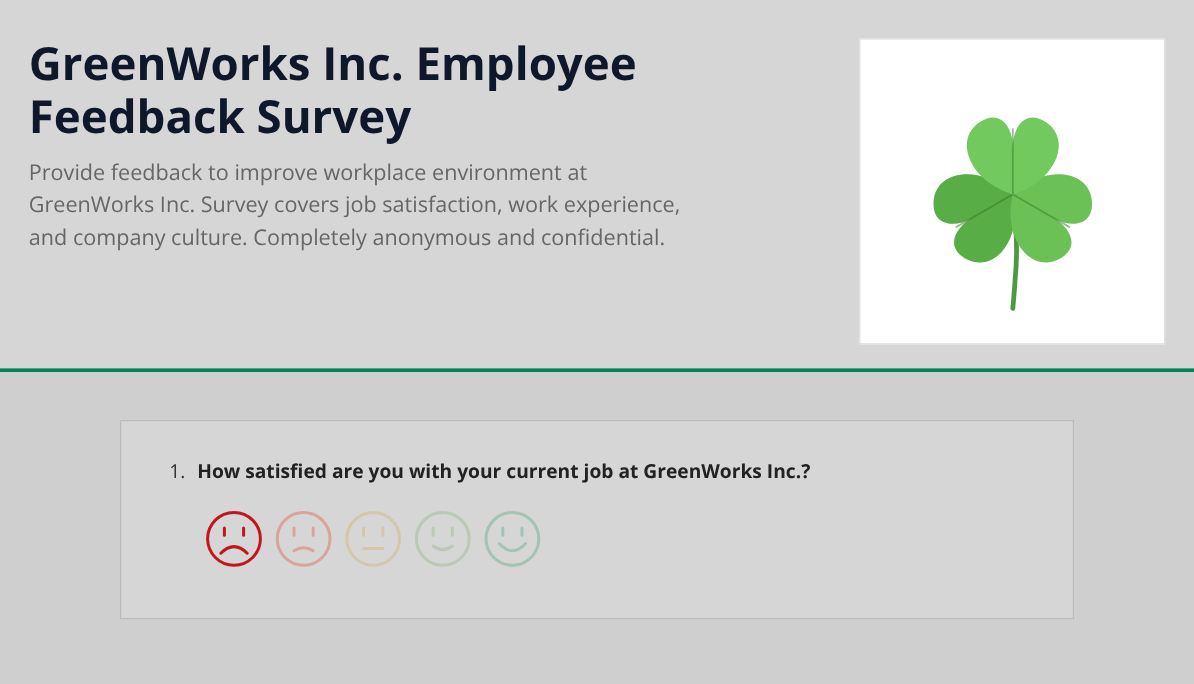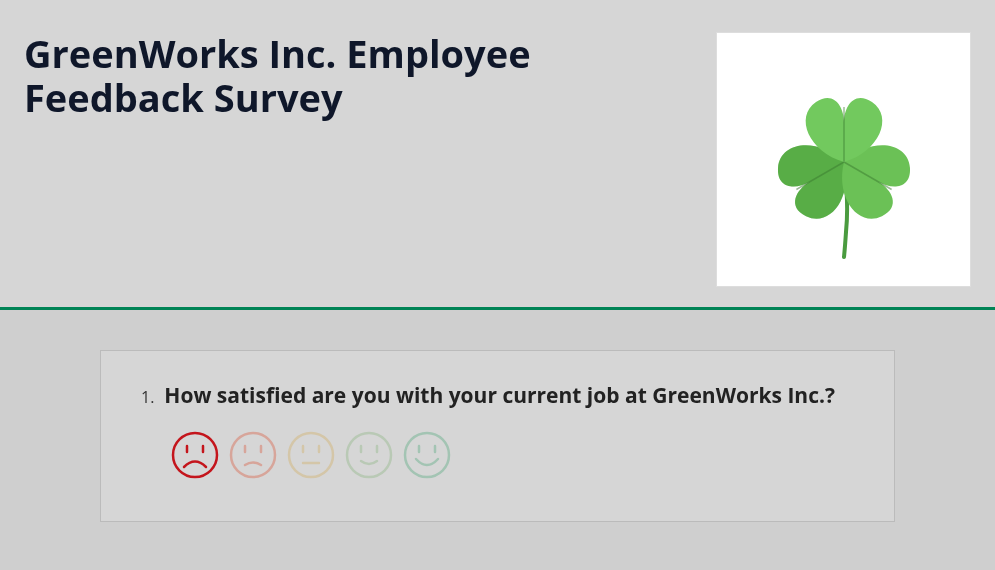--- a/index.html
+++ b/index.html
@@ -65,21 +65,21 @@
       display: flex;
       align-items: baseline;
       margin-bottom: 24px;
     }
     .question-number {
       font-size: 16px;
       color: #333;
       margin-right: 10px;
     }
     .question-text {
-      font-size: 21px;
+      font-size: 16px;
       font-weight: 700;
       color: #222;
     }
     .smiley-row {
       display: flex;
       gap: 10px;
       margin-left: 30px;
     }
     .smiley {
       width: 48px;
@@ -93,20 +93,21 @@
       width: 48px;
       height: 48px;
     }
   </style>
 </head>
 <body>
 
 <div class="header-section">
   <div class="header-text">
     <h1 class="survey-title">GreenWorks Inc. Employee Feedback Survey</h1>
+    <p class="survey-description">Provide feedback to improve workplace environment at GreenWorks Inc. Survey covers job satisfaction, work experience, and company culture. Completely anonymous and confidential.</p>
   </div>
   <div class="logo-container">
     <span>
       <svg viewBox="0 0 200 210" xmlns="http://www.w3.org/2000/svg">
 
         <path d="M 100 115 Q 105 150 102 180 Q 101 195 100 205" stroke="#4a9b3f" stroke-width="4" fill="none" stroke-linecap="round"></path>
 
         <g transform="translate(100,110) rotate(-120)">
           <path d="M 0 0 C -35 -10, -50 -45, -28 -60 C -10 -72, 0 -55, 0 -40 C 0 -55, 10 -72, 28 -60 C 50 -45, 35 -10, 0 0 Z" fill="#5fb54a"></path>
           <path d="M 0 0 C -35 -10, -50 -45, -28 -60 C -10 -72, 0 -55, 0 -40 C 0 -55, 10 -72, 28 -60 C 50 -45, 35 -10, 0 0 Z" fill="#4a9b3f" opacity="0.3"></path>

